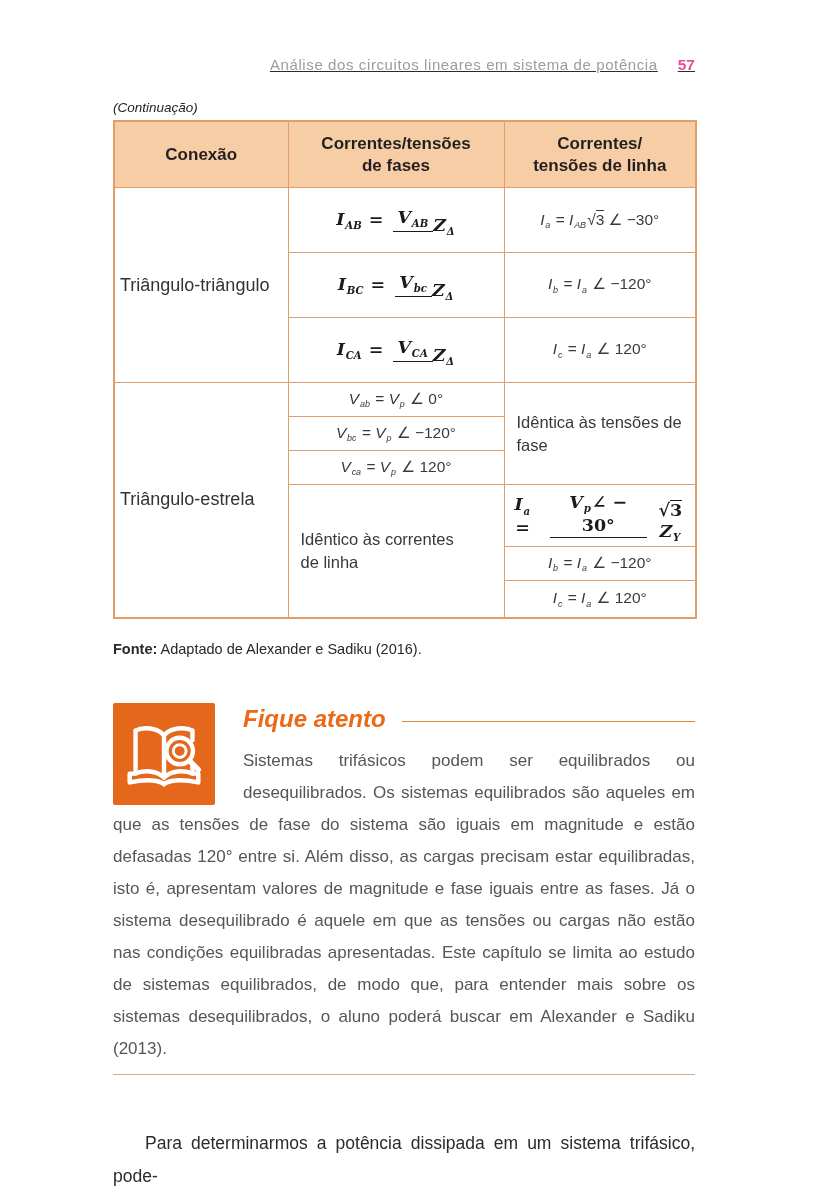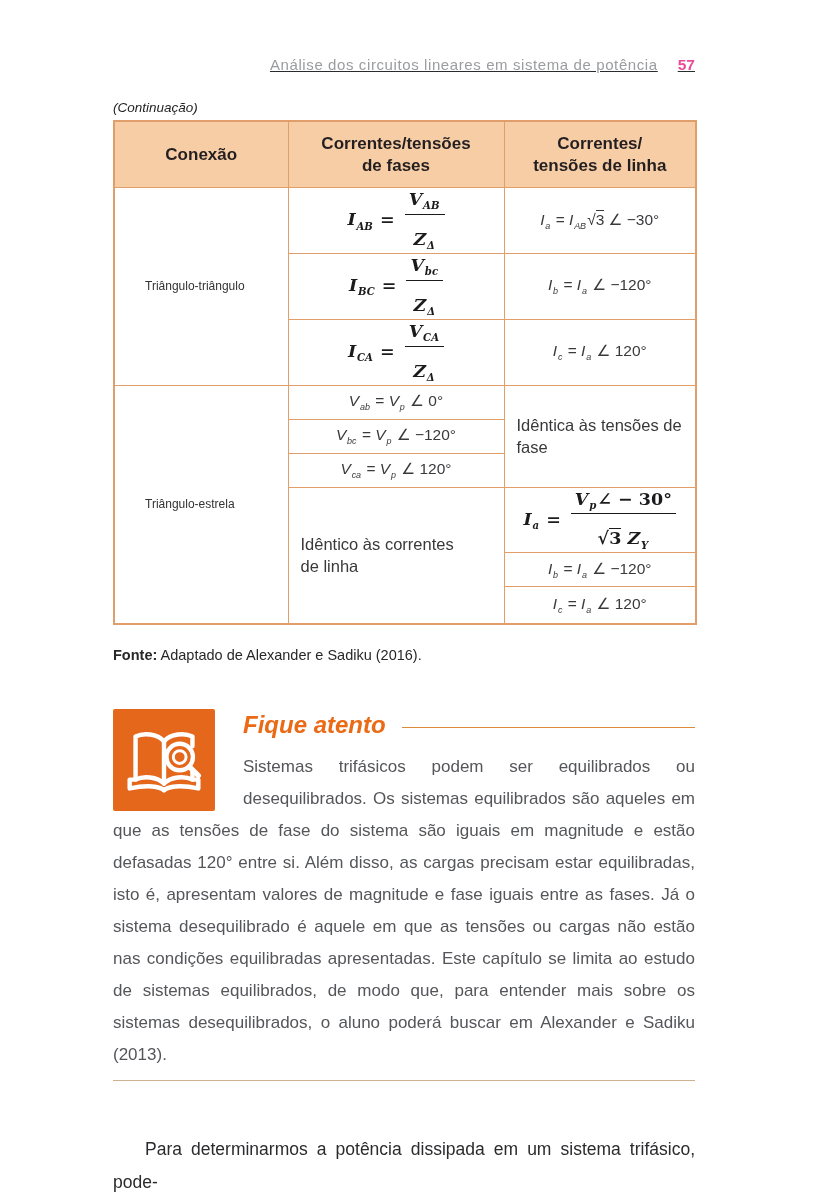--- a/index.html
+++ b/index.html
@@ -18,39 +18,39 @@
   
   .continuation{margin-top:26px;margin-bottom:5px;font-style:italic;font-size:13.5px;color:#1f1f21;}
 
   
   table.conn-table{border-collapse:collapse;width:582px;table-layout:fixed;border:2px solid #e09e6b;}
   .conn-table th,.conn-table td{border:1.5px solid #e09e6b;vertical-align:middle;}
   .conn-table th{
     background:#f7cda6;height:63px;font-size:17px;font-weight:bold;color:#231f20;
     text-align:center;white-space:pre-line;line-height:1.25;
   }
-  .cell-conn{text-align:left;padding-left:30px;font-size:12px;color:#333335;}
+  .cell-conn{text-align:left;padding-left:5px;font-size:18px;color:#333335;}
   .cell-note{text-align:left;padding:8px 12px;font-size:16.5px;color:#39393b;
     white-space:pre-line;line-height:1.35;}
   .cell-math{text-align:center;}
   tr.r-tall{height:65px;}
   tr.r-short{height:34px;}
   tr.r-frac{height:62px;}
   tr.r-last{height:37px;}
 
   
   .math-sans{font-size:15.5px;color:#3a3a3c;}
   .math-serif{font-family:"DejaVu Serif","Liberation Serif",serif;font-weight:bold;
     font-size:17.5px;color:#1b1b1d;}
   .math-serif .seg-t{font-style:normal;}
   .seg-i{font-style:italic;letter-spacing:.3px;}
   .seg-s{font-style:italic;font-size:.58em;vertical-align:-0.42em;margin:0 1px 0 .5px;}
   .seg-o{display:inline-block;line-height:1;border-top:1.6px solid currentColor;padding-top:1px;}
   .frac-eq{display:flex;align-items:center;justify-content:center;gap:10px;}
-  .f-frac{display:inline-flex;flex-direction:column;align-items:center;line-height:1.15;}
+  .f-frac{display:inline-flex;flex-direction:row;align-items:center;line-height:1.15;}
   .f-num{padding:0 4px 2px;border-bottom:1.8px solid #1b1b1d;margin-bottom:1px;}
   .f-den{padding-top:13px;}
 
   
   .fonte{margin:22px 0 0 0;font-size:14.5px;color:#28282a;}
   .fonte-label{font-weight:bold;}
 
   
   .callout{margin-top:46px;}
   .callout-icon{float:left;width:102px;height:102px;margin:0 28px -18px 0;}

